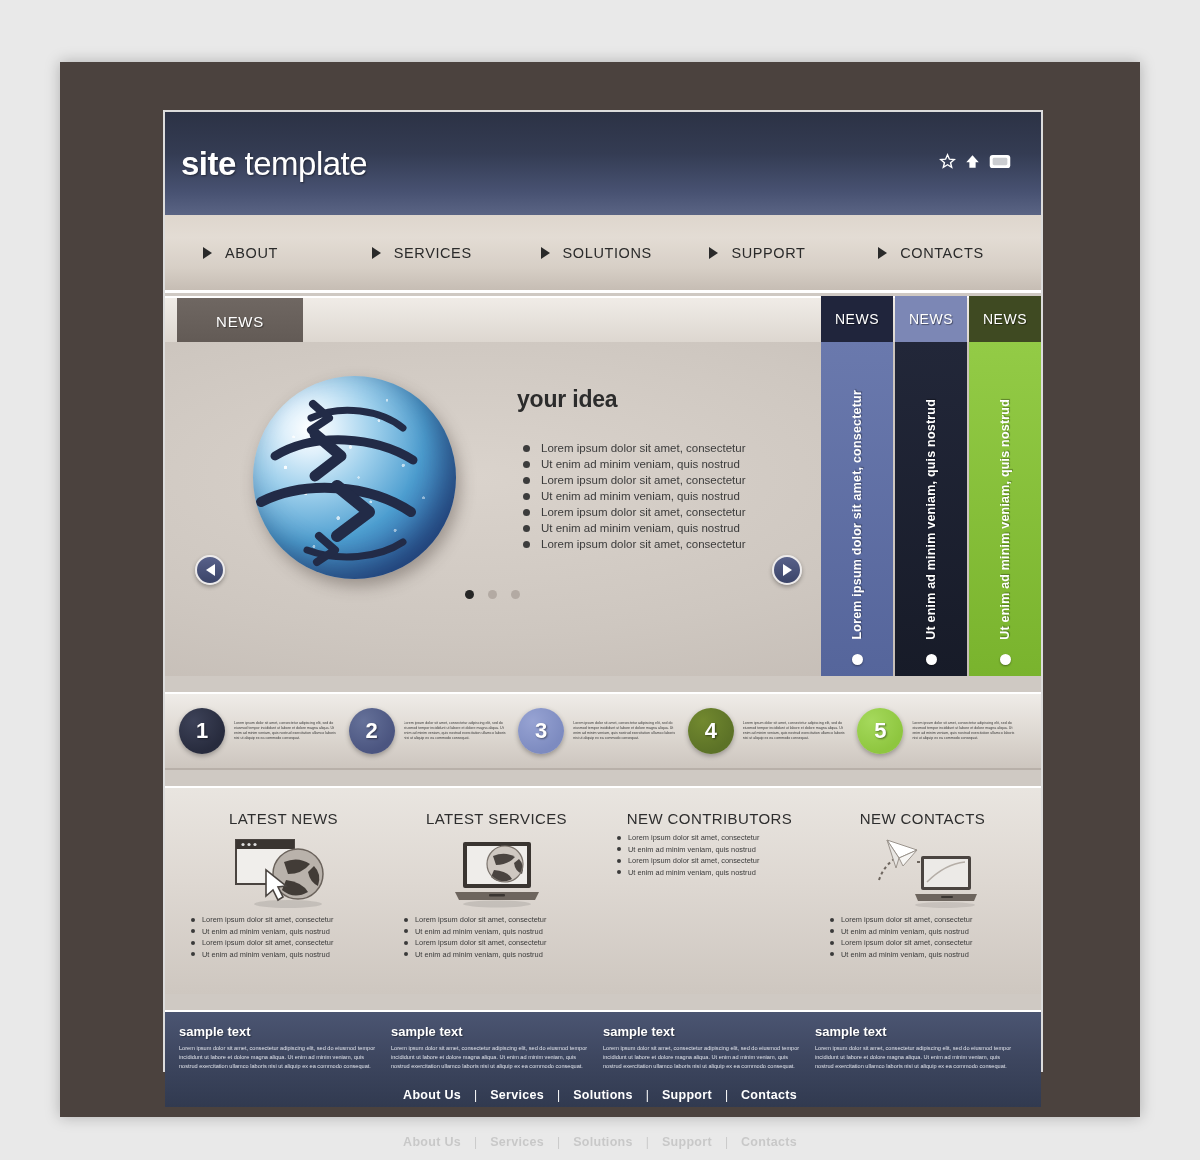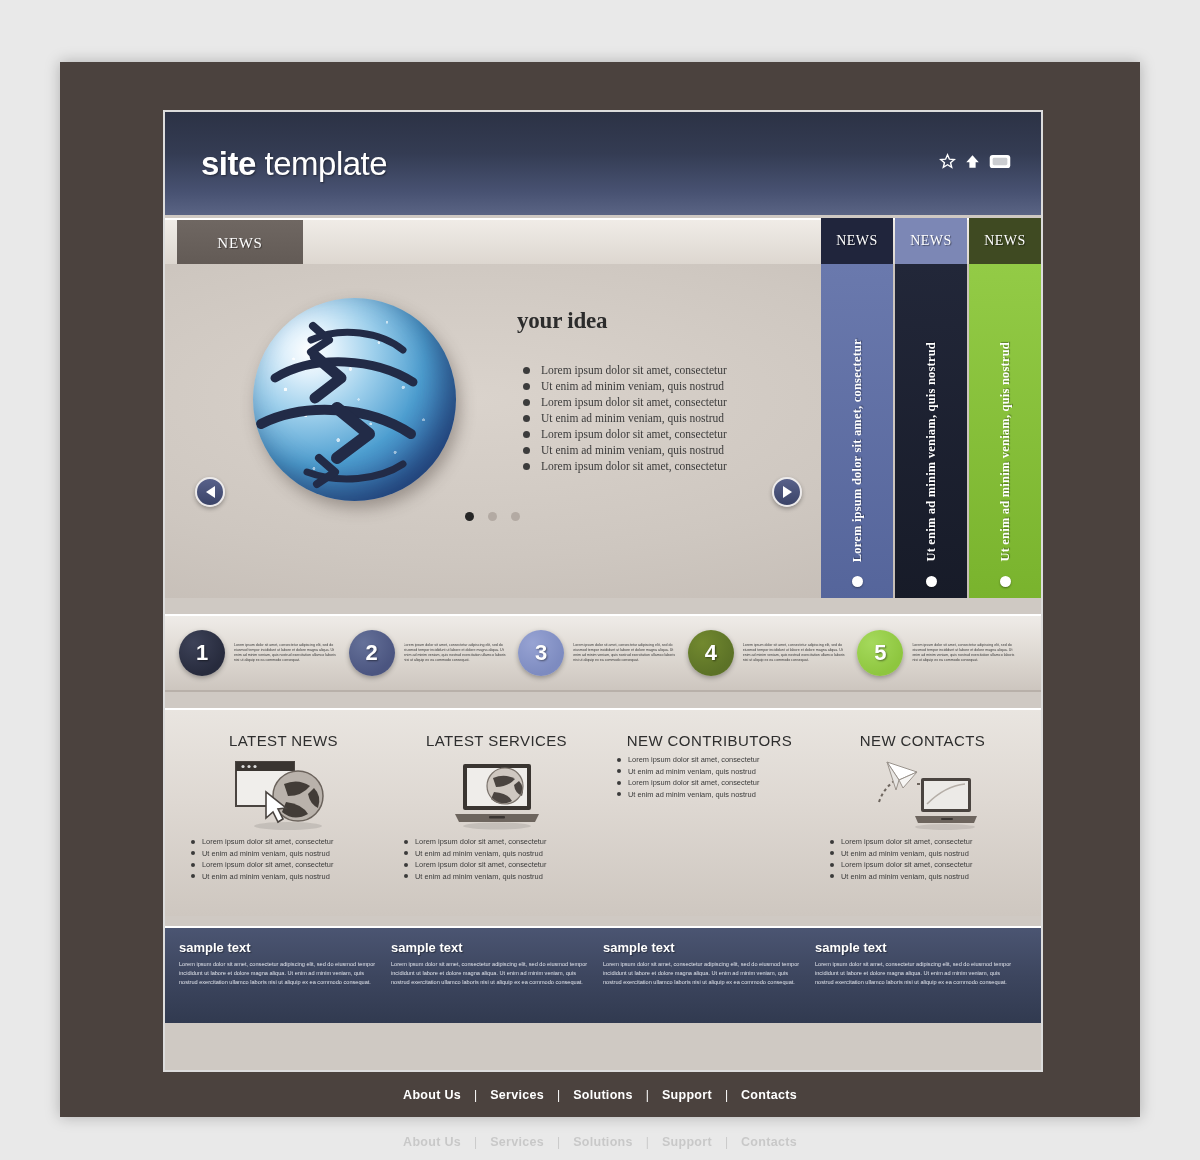--- a/index.html
+++ b/index.html
@@ -36,21 +36,21 @@
   }
 
   
   .header {
     position: relative;
     height: 103px;
     background: linear-gradient(180deg, #2c3245 0%, #343c53 40%, #485272 78%, #5a6484 100%);
     display: flex;
     align-items: center;
     justify-content: space-between;
-    padding: 0 30px 0 36px;
+    padding: 0 30px 0 16px;
   }
   .logo {
     font-size: 33px;
     color: #ffffff;
     letter-spacing: -0.5px;
     text-shadow: 1px 1px 2px rgba(0,0,0,0.45);
     white-space: nowrap;
   }
   .logo .bold { font-weight: bold; }
   .logo .light { font-weight: normal; }
@@ -88,21 +88,20 @@
     white-space: nowrap;
   }
 
   
   .hero {
     position: relative;
     height: 383px;
     background: #d2cbc4;
     border-top: 3px solid #cfc9c3;
     overflow: hidden;
-    font-family: Liberation Serif, serif;
   }
   .hero-tabstrip {
     position: relative;
     height: 46px;
     background: linear-gradient(180deg, #f0ece7 0%, #ddd7d0 100%);
     border-top: 2px solid #ffffff;
   }
   .tab-news {
     position: absolute;
     left: 12px; top: 0;
@@ -338,21 +337,21 @@
     color: #3a3a3a;
     margin-bottom: 2.5px;
   }
   .feature ul li .dot {
     width: 4px; height: 4px; border-radius: 50%;
     background: #3a3a3a; flex: none;
   }
 
   
   .footer-panels {
-    margin-top: 10px;
+    margin-top: 16px;
     height: 97px;
     background: linear-gradient(180deg, #4b5572 0%, #3d465f 50%, #313a50 100%);
     display: flex;
     padding: 12px 14px;
     border-top: 2px solid #ffffff;
   }
   .fpanel { flex: 1; padding-right: 12px; }
   .fpanel h4 {
     font-size: 13px;
     color: #ffffff;
@@ -422,20 +421,42 @@
         </span>
         <span class="hicon">
           <svg width="22" height="15" viewBox="0 0 30 20">
               <rect x="1" y="1" width="28" height="18" rx="4" fill="#ffffff"></rect>
               <rect x="5" y="5" width="20" height="10" rx="2" fill="#2c3245" opacity="0.25"></rect>
             </svg>
         </span>
       </div>
     </div>
 
+    <div class="navbar">
+      <div class="nav-item">
+        <span class="nav-tri"></span>
+        <span class="nav-label">ABOUT</span>
+      </div>
+      <div class="nav-item">
+        <span class="nav-tri"></span>
+        <span class="nav-label">SERVICES</span>
+      </div>
+      <div class="nav-item">
+        <span class="nav-tri"></span>
+        <span class="nav-label">SOLUTIONS</span>
+      </div>
+      <div class="nav-item">
+        <span class="nav-tri"></span>
+        <span class="nav-label">SUPPORT</span>
+      </div>
+      <div class="nav-item">
+        <span class="nav-tri"></span>
+        <span class="nav-label">CONTACTS</span>
+      </div>
+    </div>
 
     <div class="hero">
 
       <div class="hero-tabstrip">
         <div class="tab-news">
           <span>NEWS</span>
         </div>
       </div>
 
       <div class="hero-body">

